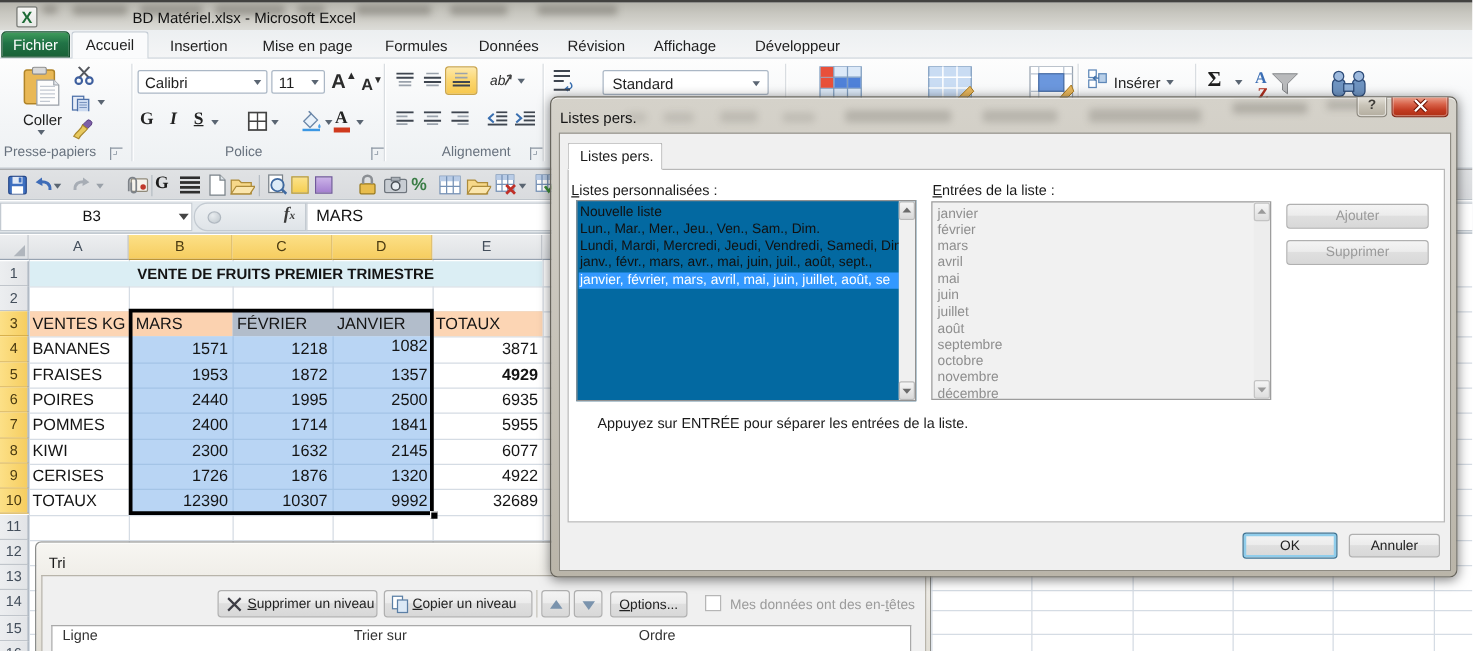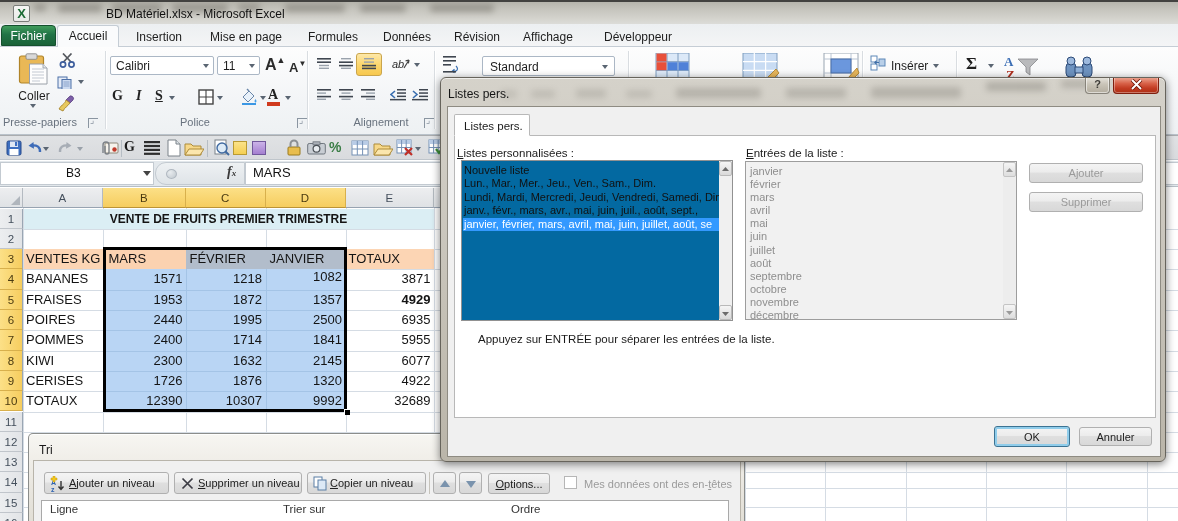--- a/index.html
+++ b/index.html
@@ -513,29 +513,20 @@
     </div>
   </div>
 
   <div id="tridlg" class="abs" style="left:28px;top:433px;width:717px;height:88px;
        background:linear-gradient(#f7f6f2,#e9e6df 60%,#e2dfd6);
        border:1px solid #8b8d8b; border-bottom:none; border-radius:5px 5px 0 0;
        box-shadow:inset 0 1px 0 rgba(255,255,255,.85);">
     <div class="abs" style="left:10px;top:9px;font-size:12px;color:#1a1a1a;">Tri</div>
     <div class="abs" style="left:4px;top:26px;width:708px;height:62px;background:#f0f0f0;border:1px solid #b8b4aa;border-bottom:none;"></div>
 
-    <div class="btn7" style="left:15px;top:38px;width:125px;height:22px;line-height:21px;text-align:left;">
-      <svg style="position:absolute;left:5px;top:3px;" width="16" height="16" viewBox="0 0 16 16">
-        <text x="1" y="9" font-size="7" font-weight="bold" fill="#2d62b0">A</text>
-        <text x="1" y="16" font-size="7" font-weight="bold" fill="#2d62b0">z</text>
-        <path d="M11 5 L11 13 M8.5 10.5 L11 13.5 L13.5 10.5" stroke="#333" stroke-width="1.4" fill="none"></path>
-        <path d="M3 0 L5 0 L5 2 L7 2 L7 4 L5 4 L5 6 L3 6 L3 4 L1 4 L1 2 L3 2 Z" fill="#f3c81c" stroke="#c79810" stroke-width="0.5"></path>
-      </svg>
-      <span style="margin-left:24px;"><u>A</u>jouter un niveau</span>
-    </div>
     <div class="btn7" style="left:145px;top:38px;width:128px;height:22px;line-height:21px;text-align:left;">
       <svg style="position:absolute;left:6px;top:4px;" width="13" height="13" viewBox="0 0 13 13">
         <path d="M1.5 1.5 L11.5 11.5 M11.5 1.5 L1.5 11.5" stroke="#3c3c44" stroke-width="1.7" fill="none"></path>
       </svg>
       <span style="margin-left:23px;"><u>S</u>upprimer un niveau</span>
     </div>
     <div class="btn7" style="left:278px;top:38px;width:119px;height:22px;line-height:21px;text-align:left;">
       <svg style="position:absolute;left:5px;top:3px;" width="15" height="16" viewBox="0 0 15 16">
         <rect x="1" y="1" width="8" height="10" fill="#fff" stroke="#5b7fa5" stroke-width="1"></rect>
         <rect x="5" y="4" width="8" height="10" fill="#dce9f6" stroke="#5b7fa5" stroke-width="1"></rect>

